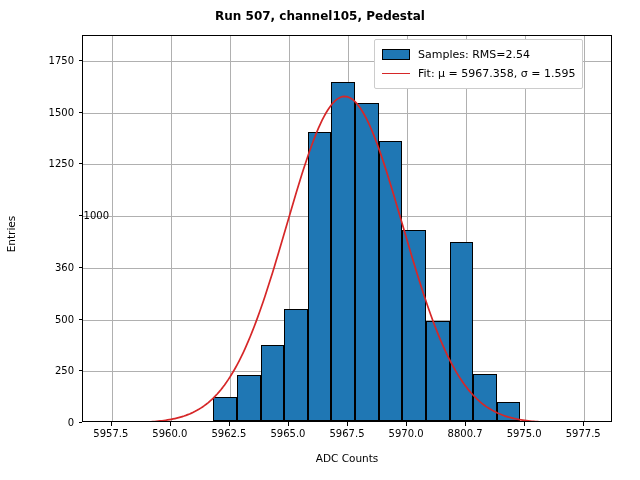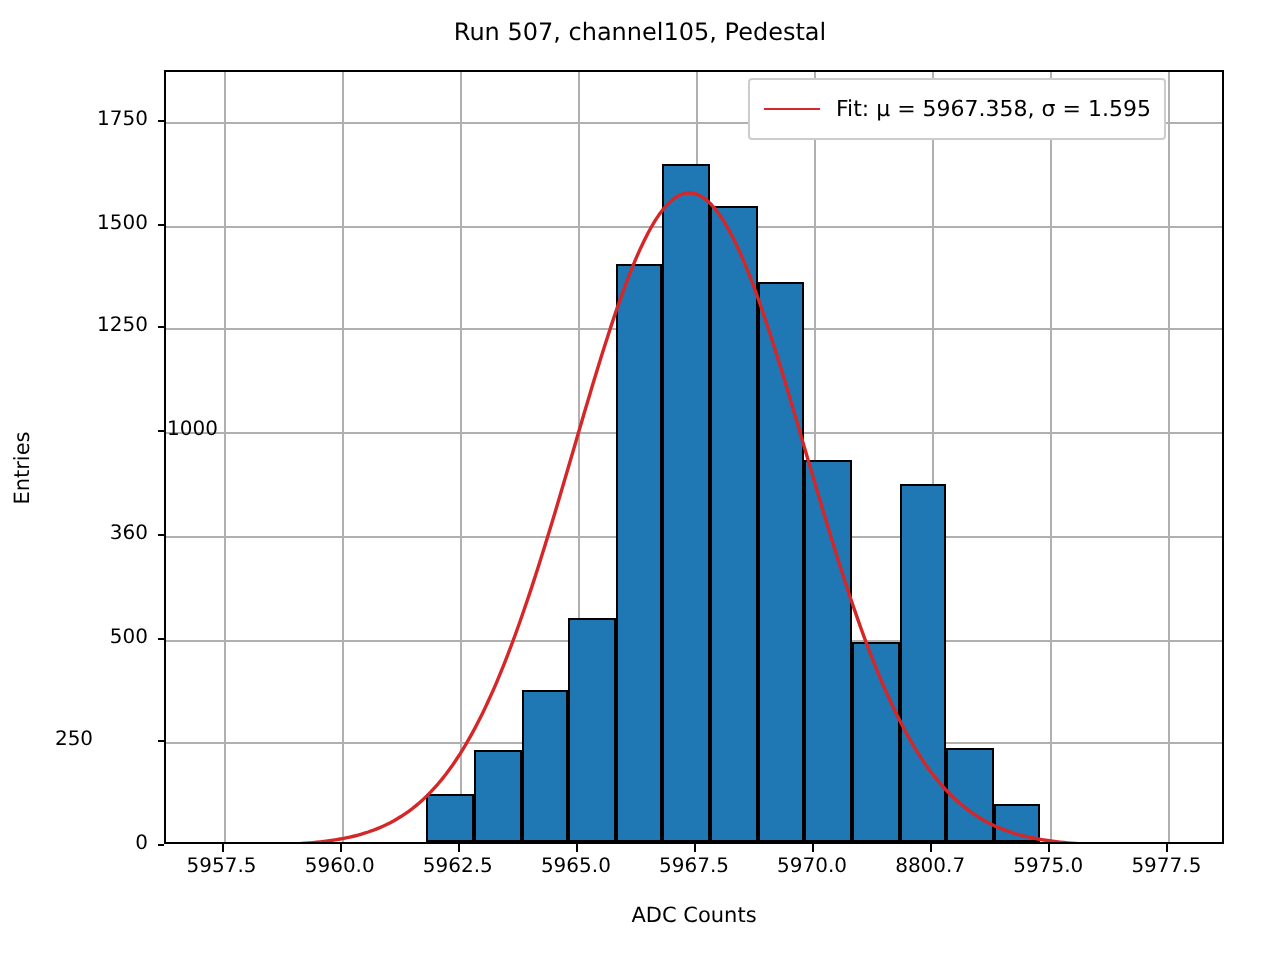--- a/index.html
+++ b/index.html
@@ -21,20 +21,21 @@
   }
   #chart-title {
     position: absolute;
     left: 0;
     top: 9px;
     width: 640px;
     text-align: center;
     font-size: 12px;
     color: #000000;
     letter-spacing: 0px;
+    font-weight: bold;
   }
   #plot-area {
     position: absolute;
     left: 82px;
     top: 35px;
     width: 530px;
     height: 387px;
     box-sizing: border-box;
     border: 1.1px solid #000000;
     background: #ffffff;
@@ -221,35 +222,39 @@
       <div class="xtick-label" style="left: 465.09px; top: 428px;">8800.7</div>
       <div class="xtick-mark" style="left: 524.14px; top: 422px;"></div>
       <div class="xtick-label" style="left: 524.14px; top: 428px;">5975.0</div>
       <div class="xtick-mark" style="left: 583.19px; top: 422px;"></div>
       <div class="xtick-label" style="left: 583.19px; top: 428px;">5977.5</div>
     </div>
   <div id="yticks">
       <div class="ytick-mark" style="top: 422px; left: 78.5px;"></div>
       <div class="ytick-label" style="top: 422px; left: 0px; width: 74px;">0</div>
       <div class="ytick-mark" style="top: 370.26px; left: 78.5px;"></div>
-      <div class="ytick-label" style="top: 370.26px; left: 0px; width: 74px; text-align: center;">250</div>
+      <div class="ytick-label" style="top: 370.26px; left: 0px; width: 74px;">250</div>
       <div class="ytick-mark" style="top: 318.52px; left: 78.5px;"></div>
       <div class="ytick-label" style="top: 318.52px; left: 0px; width: 74px;">500</div>
       <div class="ytick-mark" style="top: 266.79px; left: 78.5px;"></div>
       <div class="ytick-label" style="top: 266.79px; left: 0px; width: 74px;">360</div>
       <div class="ytick-mark" style="top: 215.05px; left: 78.5px;"></div>
       <div class="ytick-label" style="top: 215.05px; left: 0px; width: 74px; padding-left: 35px;">1000</div>
       <div class="ytick-mark" style="top: 163.31px; left: 78.5px;"></div>
       <div class="ytick-label" style="top: 163.31px; left: 0px; width: 74px;">1250</div>
       <div class="ytick-mark" style="top: 111.57px; left: 78.5px;"></div>
       <div class="ytick-label" style="top: 111.57px; left: 0px; width: 74px;">1500</div>
       <div class="ytick-mark" style="top: 59.83px; left: 78.5px;"></div>
       <div class="ytick-label" style="top: 59.83px; left: 0px; width: 74px;">1750</div>
     </div>
 
   <div id="legend">
     <div class="legend-row">
+      <span class="legend-swatch-patch"></span>
+      <span class="legend-text">Samples: RMS=2.54</span>
+    </div>
+    <div class="legend-row">
       <span class="legend-swatch-line"></span>
       <span class="legend-text">Fit: μ = 5967.358, σ = 1.595</span>
     </div>
   </div>
 
 </div>
 
 </body></html>

